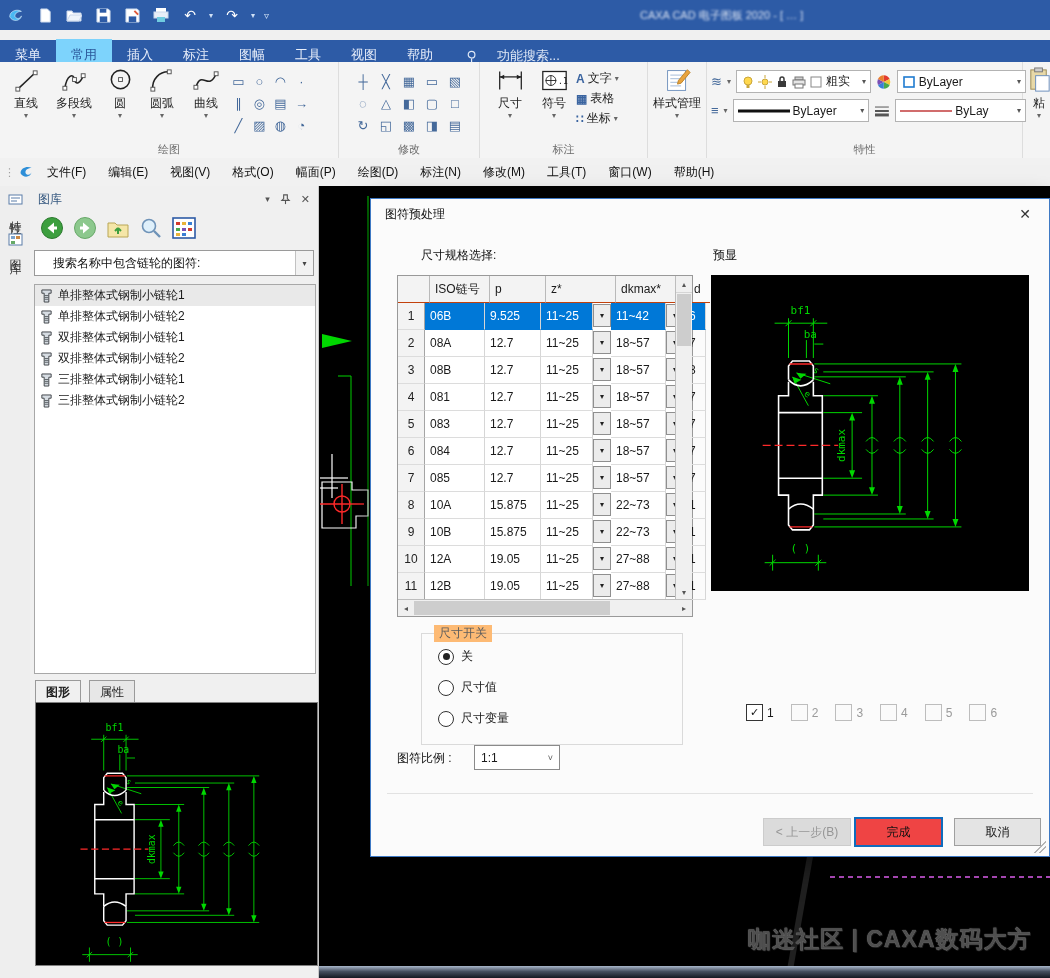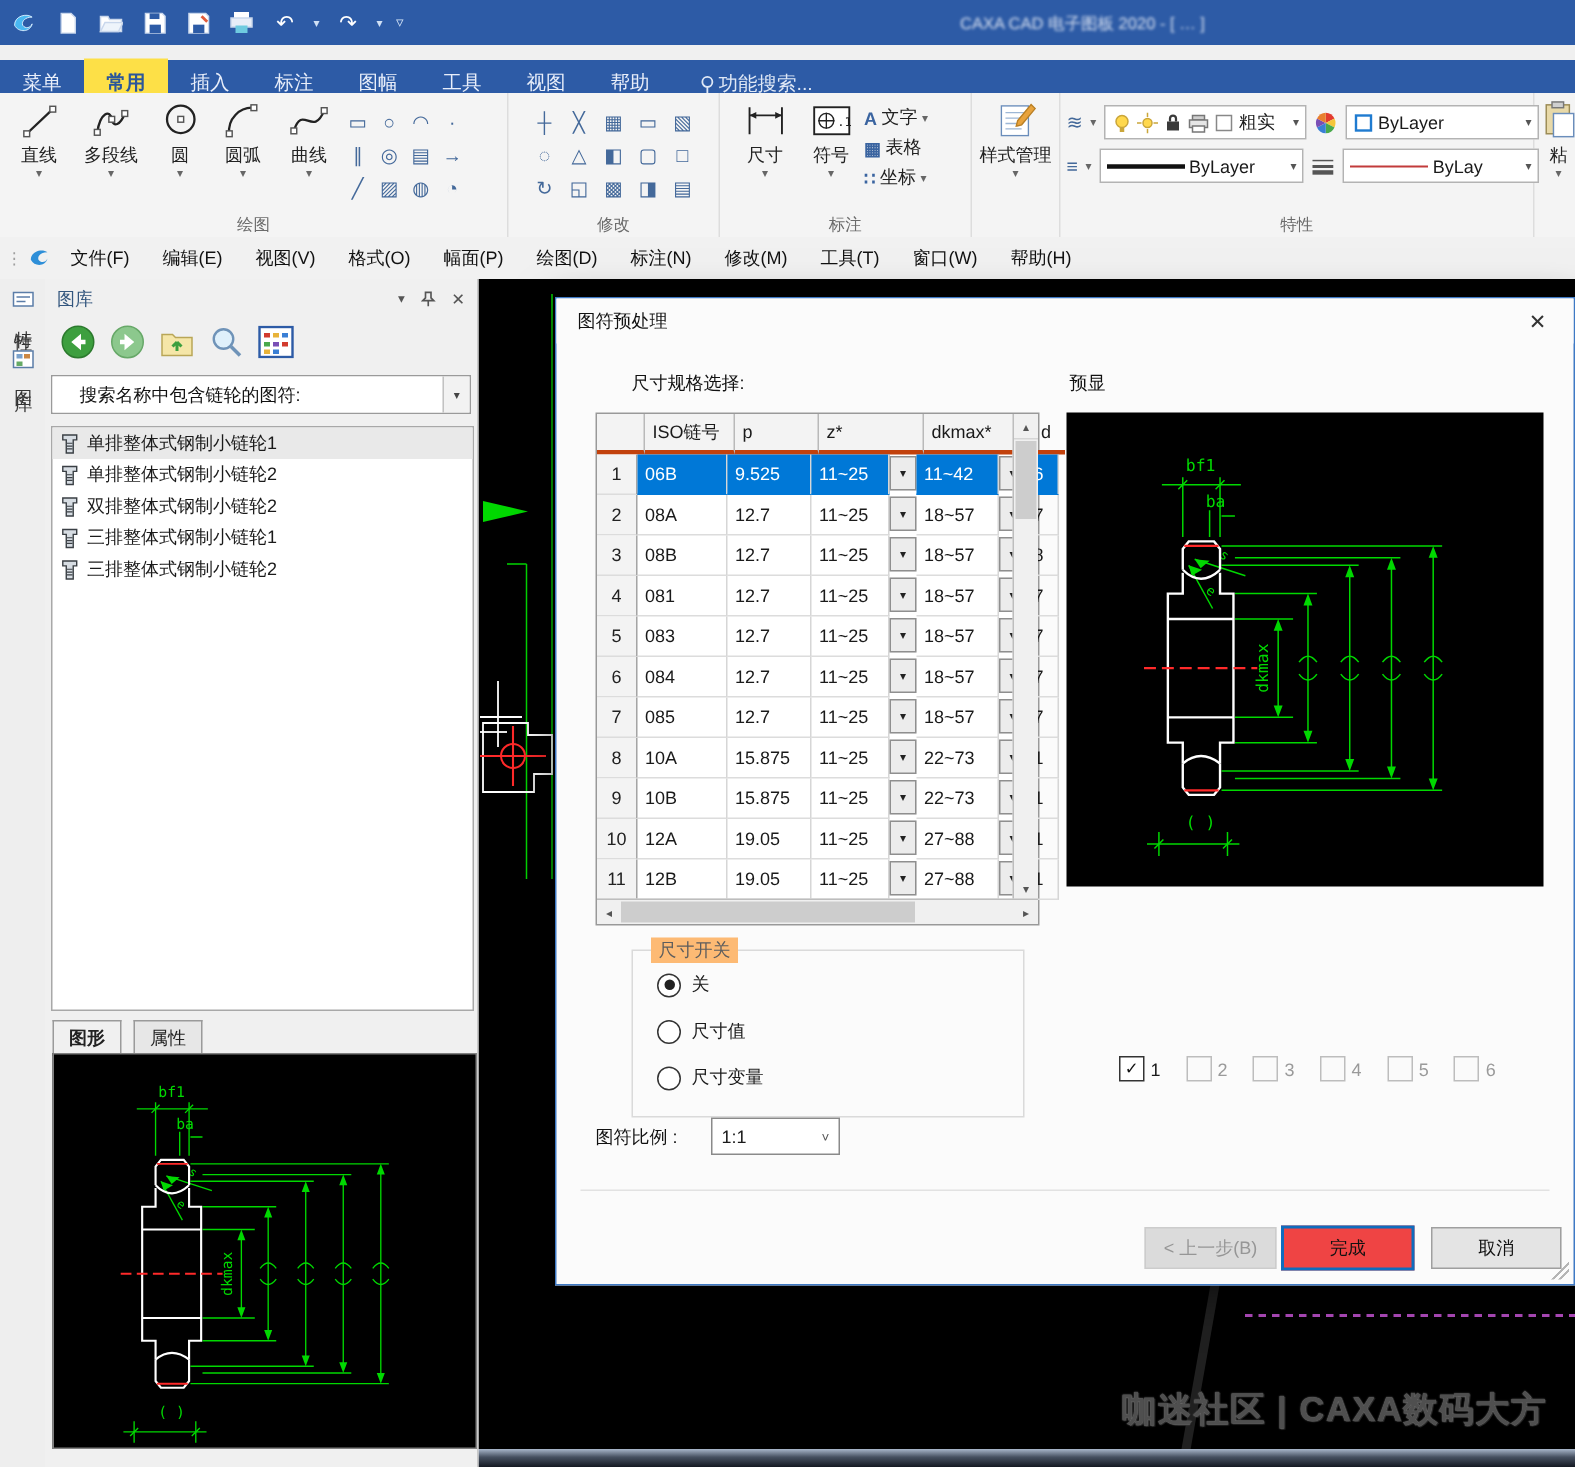--- a/index.html
+++ b/index.html
@@ -9,22 +9,22 @@
   
   .titlebar{left:0;top:0;width:1050px;height:30px;background:#2d5ba6;display:flex;align-items:center;}
   .qat{display:flex;align-items:center;gap:9px;padding-left:6px;}
   .qicon{width:20px;height:18px;display:flex;align-items:center;justify-content:center;}
   .qcaret{color:#cfe0f5;font-size:8px;}
   .wintitle{position:absolute;left:640px;top:8px;width:400px;color:#e9eef8;font-size:11px;
             filter:blur(1.2px);opacity:.9;white-space:nowrap;}
   
   .tabsrow{left:0;top:40px;width:1050px;height:32px;background:#2d5ba6;display:flex;align-items:flex-end;}
   .rtab{padding:7px 15px 8px 15px;color:#e8eefa;font-size:13px;cursor:default;}
-  .rtab.active{background:#fde047;color:#2b579a;font-weight:bold;}
-  .searchzone{display:flex;align-items:center;gap:0;margin-left:18px;color:#dfe8f6;padding-bottom:7px;font-size:13px;}
+  .rtab.active{background:#7dd3fc;color:#2b579a;}
+  .searchzone{display:flex;align-items:center;gap:18px;margin-left:18px;color:#dfe8f6;padding-bottom:7px;font-size:13px;}
   
   .ribbon{left:0;top:62px;width:1050px;height:96px;background:#f4f4f4;border-bottom:1px solid #cfcfcf;display:flex;}
   .rgroup{position:relative;border-right:1px solid #dddddd;height:96px;flex:none;display:flex;align-items:flex-start;}
   .glabel{position:absolute;bottom:1px;left:0;width:100%;text-align:center;color:#6b6b6b;font-size:11px;}
   .bigbtn{display:flex;flex-direction:column;align-items:center;width:44px;padding-top:5px;cursor:default;}
   .bigbtn svg{width:27px;height:27px;}
   .blabel{margin-top:1px;color:#222;}
   .caret{font-size:8px;color:#666;line-height:7px;}
   .sgrid{display:grid;grid-template-columns:repeat(4,21px);grid-auto-rows:22px;margin-top:8px;}
   .sgrid5{grid-template-columns:repeat(5,23px);}
@@ -71,21 +71,21 @@
   .streak{position:absolute;left:478px;top:668px;width:6px;height:130px;background:#3a3a3a;opacity:.55;transform:rotate(10deg);}
   
   .dialog{left:370px;top:198px;width:678px;height:657px;background:#fbfbfb;border:1px solid #3e79c4;
           box-shadow:0 6px 26px rgba(0,0,0,.55);z-index:5;}
   .dtitle{height:30px;display:flex;align-items:center;padding:0 14px;background:#fbfbfb;color:#111;}
   .dclose{margin-left:auto;font-size:14px;color:#333;width:20px;text-align:center;}
   .dlabel{position:absolute;color:#111;}
   
   .spectable{position:absolute;left:26px;top:76px;width:294px;height:340px;border:1px solid #999;background:#fff;}
   .thead{display:flex;height:27px;background:#f3f3f3;}
-  .th{display:flex;align-items:center;padding-left:5px;border-right:1px solid #b9b9b9;border-bottom:3px solid #c2410c;
+  .th{display:flex;align-items:center;padding-left:5px;border-right:1px solid #b9b9b9;border-bottom:1px solid #c2410c;
       overflow:hidden;white-space:nowrap;flex:none;}
   .trow{display:flex;height:27px;background:#fff;}
   .tc{display:flex;align-items:center;padding-left:5px;border-right:1px solid #d6d6d6;border-bottom:1px solid #dcdcdc;
       overflow:hidden;white-space:nowrap;flex:none;}
   .tc.ncell{background:#f3f3f3;justify-content:center;padding-left:0;border-right:1px solid #a5a5a5;color:#222;}
   .selr .tc:not(.ncell){background:#0078d7;color:#fff;border-bottom-color:#0078d7;}
   .drop{flex:none;width:18px;height:23px;margin:1px 0;background:#ececec;border:1px solid #8f8f8f;
         display:flex;align-items:center;justify-content:center;padding:0;}
   .drop::after{content:"▾";font-size:8px;color:#222;}
   .w-n{width:26px}.w-iso{width:54px}.w-p{width:50px}.w-z{width:46px}.w-dk{width:49px}.w-d{width:16px}
@@ -624,20 +624,27 @@
               <path d="M2,1 h10 v3.5 h-2.5 v9.5 h-5 v-9.5 H2 z" fill="#d7dde3" stroke="#3a3f44" stroke-width="1"></path>
               <path d="M5,7 h4 M5,9 h4 M5,11 h4" stroke="#3a3f44" stroke-width="0.8"></path>
             </svg>
             <span>单排整体式钢制小链轮2</span>
           </div>
           <div class="litem">
             <svg class="bolt" viewBox="0 0 14 15">
               <path d="M2,1 h10 v3.5 h-2.5 v9.5 h-5 v-9.5 H2 z" fill="#d7dde3" stroke="#3a3f44" stroke-width="1"></path>
               <path d="M5,7 h4 M5,9 h4 M5,11 h4" stroke="#3a3f44" stroke-width="0.8"></path>
             </svg>
+            <span>双排整体式钢制小链轮1</span>
+          </div>
+          <div class="litem">
+            <svg class="bolt" viewBox="0 0 14 15">
+              <path d="M2,1 h10 v3.5 h-2.5 v9.5 h-5 v-9.5 H2 z" fill="#d7dde3" stroke="#3a3f44" stroke-width="1"></path>
+              <path d="M5,7 h4 M5,9 h4 M5,11 h4" stroke="#3a3f44" stroke-width="0.8"></path>
+            </svg>
             <span>双排整体式钢制小链轮2</span>
           </div>
           <div class="litem">
             <svg class="bolt" viewBox="0 0 14 15">
               <path d="M2,1 h10 v3.5 h-2.5 v9.5 h-5 v-9.5 H2 z" fill="#d7dde3" stroke="#3a3f44" stroke-width="1"></path>
               <path d="M5,7 h4 M5,9 h4 M5,11 h4" stroke="#3a3f44" stroke-width="0.8"></path>
             </svg>
             <span>三排整体式钢制小链轮1</span>
           </div>
           <div class="litem">

